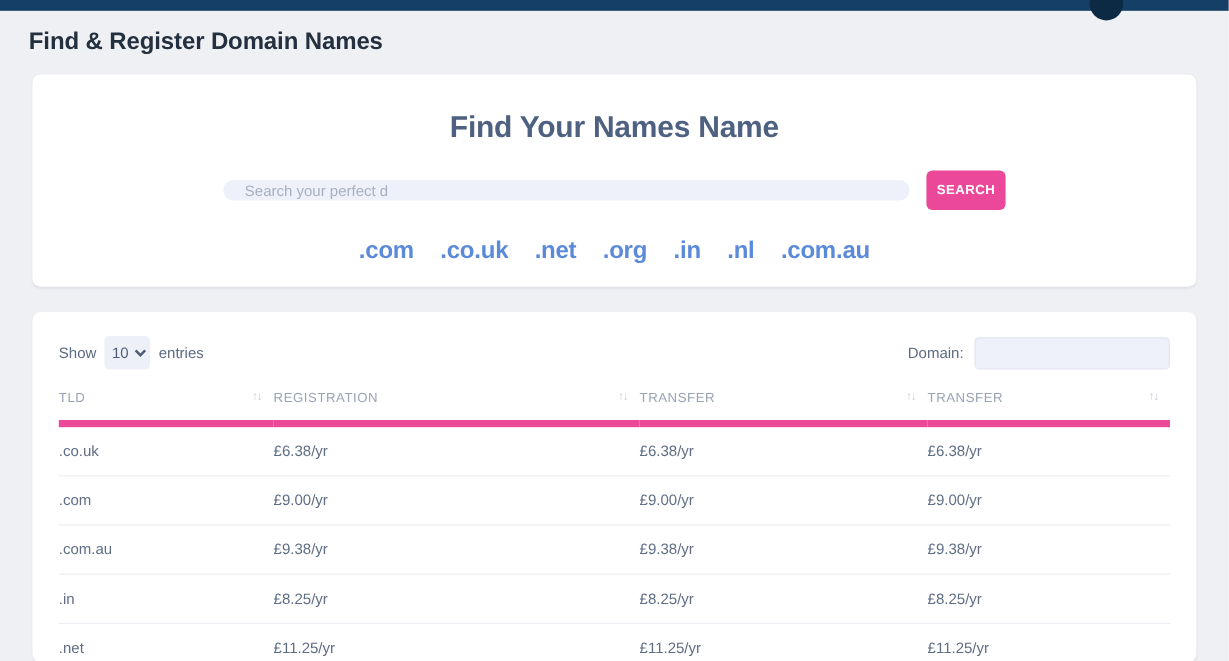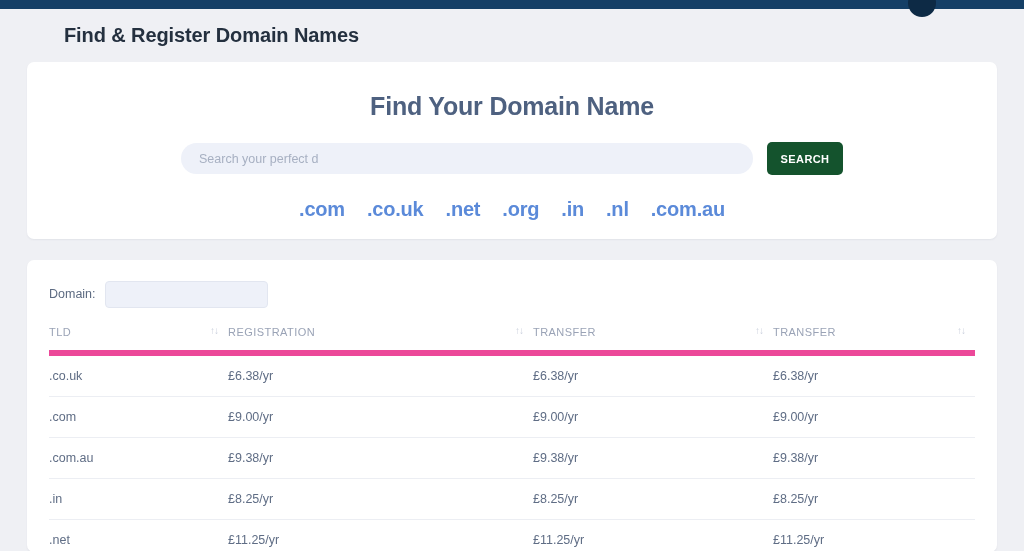--- a/index.html
+++ b/index.html
@@ -35,21 +35,20 @@
   }
 
   
   .page-heading {
     padding: 15px 0 0 24px;
     font-size: 20px;
     font-weight: bold;
     color: #24303f;
     letter-spacing: -0.1px;
     height: 53px;
-    margin-left: 40px;
   }
 
   
   .card {
     background: #ffffff;
     border-radius: 7px;
     margin: 0 27px;
     box-shadow: 0 1px 2px rgba(25, 35, 70, 0.06);
   }
 
@@ -67,37 +66,37 @@
   }
   .search-row {
     display: flex;
     justify-content: center;
     align-items: center;
     margin-top: 21px;
     gap: 14px;
   }
   .search-input {
     width: 572px;
-    height: 31px;
+    height: 17px;
     border: none;
     outline: none;
     border-radius: 16px;
     background: #eef1f9;
     padding: 0 18px;
     font-family: "Liberation Sans", sans-serif;
     font-size: 12.5px;
     color: #53627c;
   }
   .search-input::placeholder { color: #a7b0c2; }
   .search-btn {
-    width: 76px;
+    width: 66px;
     height: 33px;
     border: none;
     border-radius: 5px;
-    background: #14532d;
+    background: #ec4899;
     color: #ffffff;
     font-family: "Liberation Sans", sans-serif;
     font-size: 11px;
     font-weight: bold;
     letter-spacing: 0.4px;
     cursor: pointer;
   }
   .tld-row {
     display: flex;
     justify-content: center;
@@ -204,41 +203,46 @@
 </head>
 <body>
 
 <div class="topbar">
   <div class="topbar-avatar"></div>
 </div>
 
 <h1 class="page-heading">Find &amp; Register Domain Names</h1>
 
 <section class="card search-card">
-  <div class="search-title">Find Your Domain Name</div>
+  <div class="search-title">Find Your Names Name</div>
 
   <div class="search-row">
     <input class="search-input" type="text" placeholder="Search your perfect d" style="">
     <button class="search-btn">SEARCH</button>
   </div>
 
   <div class="tld-row">
     <a class="tld-link">.com</a>
     <a class="tld-link">.co.uk</a>
     <a class="tld-link">.net</a>
     <a class="tld-link">.org</a>
     <a class="tld-link">.in</a>
     <a class="tld-link">.nl</a>
     <a class="tld-link">.com.au</a>
   </div>
 </section>
 
 <section class="card table-card">
 
   <div class="table-controls">
+    <div class="length-ctl">
+      <span>Show</span>
+      <select class="length-select"><option value="10">10</option><option value="25">25</option><option value="50">50</option><option value="100">100</option></select>
+      <span>entries</span>
+    </div>
 
     <div class="filter-ctl">
       <span>Domain:</span>
       <input class="filter-input" type="text" placeholder="" style="">
     </div>
   </div>
 
   <table class="price-table">
     <colgroup>
       <col class="c-tld">

